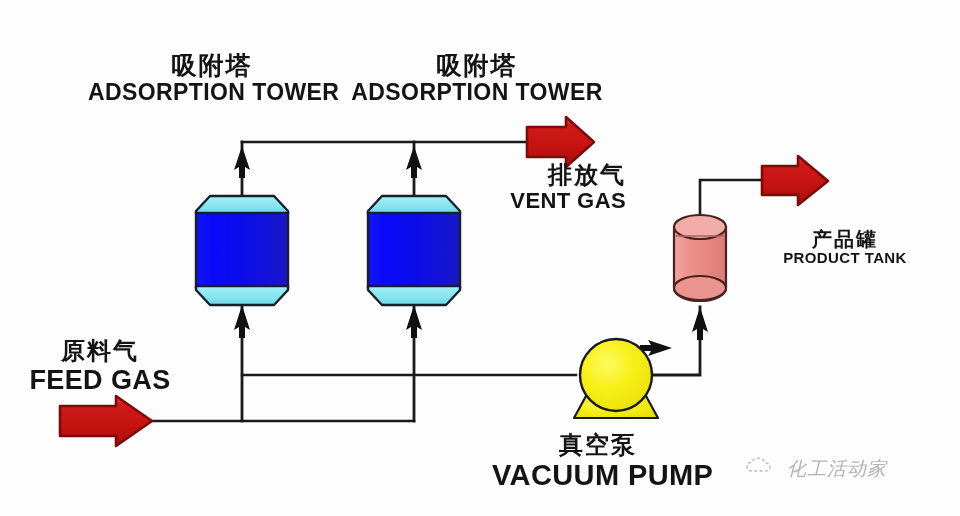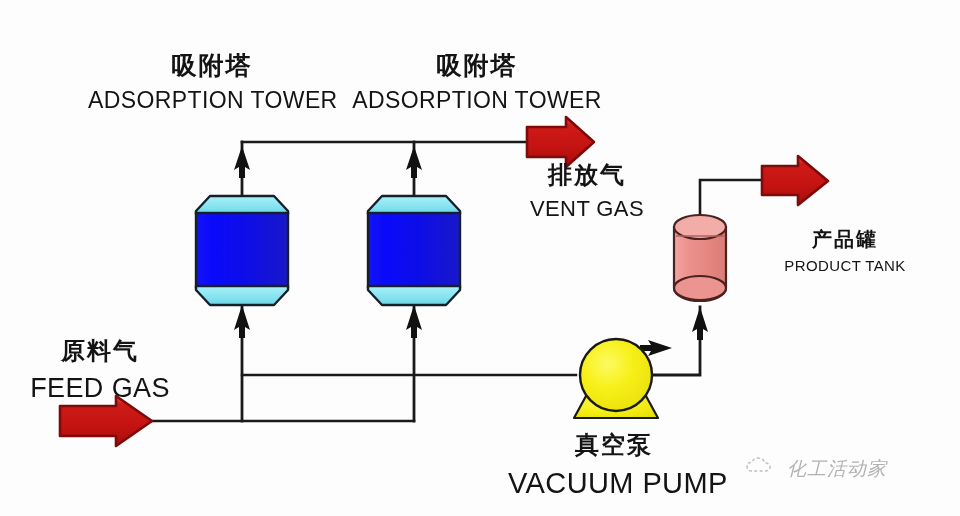--- a/index.html
+++ b/index.html
@@ -40,30 +40,29 @@
   .lbl .cn {
     display: block;
     font-family: "DejaVu Sans", "Liberation Sans", sans-serif;
     font-weight: 700;
     font-size: 25px;
     letter-spacing: 2px;
   }
   .lbl .en {
     display: block;
     font-family: "Liberation Sans", "DejaVu Sans", sans-serif;
-    font-weight: 400;
+    font-weight: 700;
     font-size: 23px;
     letter-spacing: 0.4px;
-    margin-top: 8px;
   }
   #label-tower-1 { left: 88px;  top: 52px;  width: 248px; }
   #label-tower-2 { left: 348px; top: 52px;  width: 258px; }
-  #label-vent    { left: 516px; top: 162px; width: 142px; }
+  #label-vent    { left: 484px; top: 162px; width: 142px; text-align: right; }
   #label-feed    { left: 20px;  top: 338px; width: 160px; }
-  #label-pump    { left: 508px; top: 432px; width: 212px; }
+  #label-pump    { left: 492px; top: 432px; width: 212px; }
   #label-tank    { left: 742px; top: 228px; width: 206px; }
 
   #label-vent .cn  { font-size: 24px; }
   #label-vent .en  { font-size: 22px; }
   #label-feed .cn  { font-size: 24px; }
   #label-feed .en  { font-size: 27px; }
   #label-pump .cn  { font-size: 24px; }
   #label-pump .en  { font-size: 29px; }
   #label-tank .cn  { font-size: 20px; }
   #label-tank .en  { font-size: 15px; }

